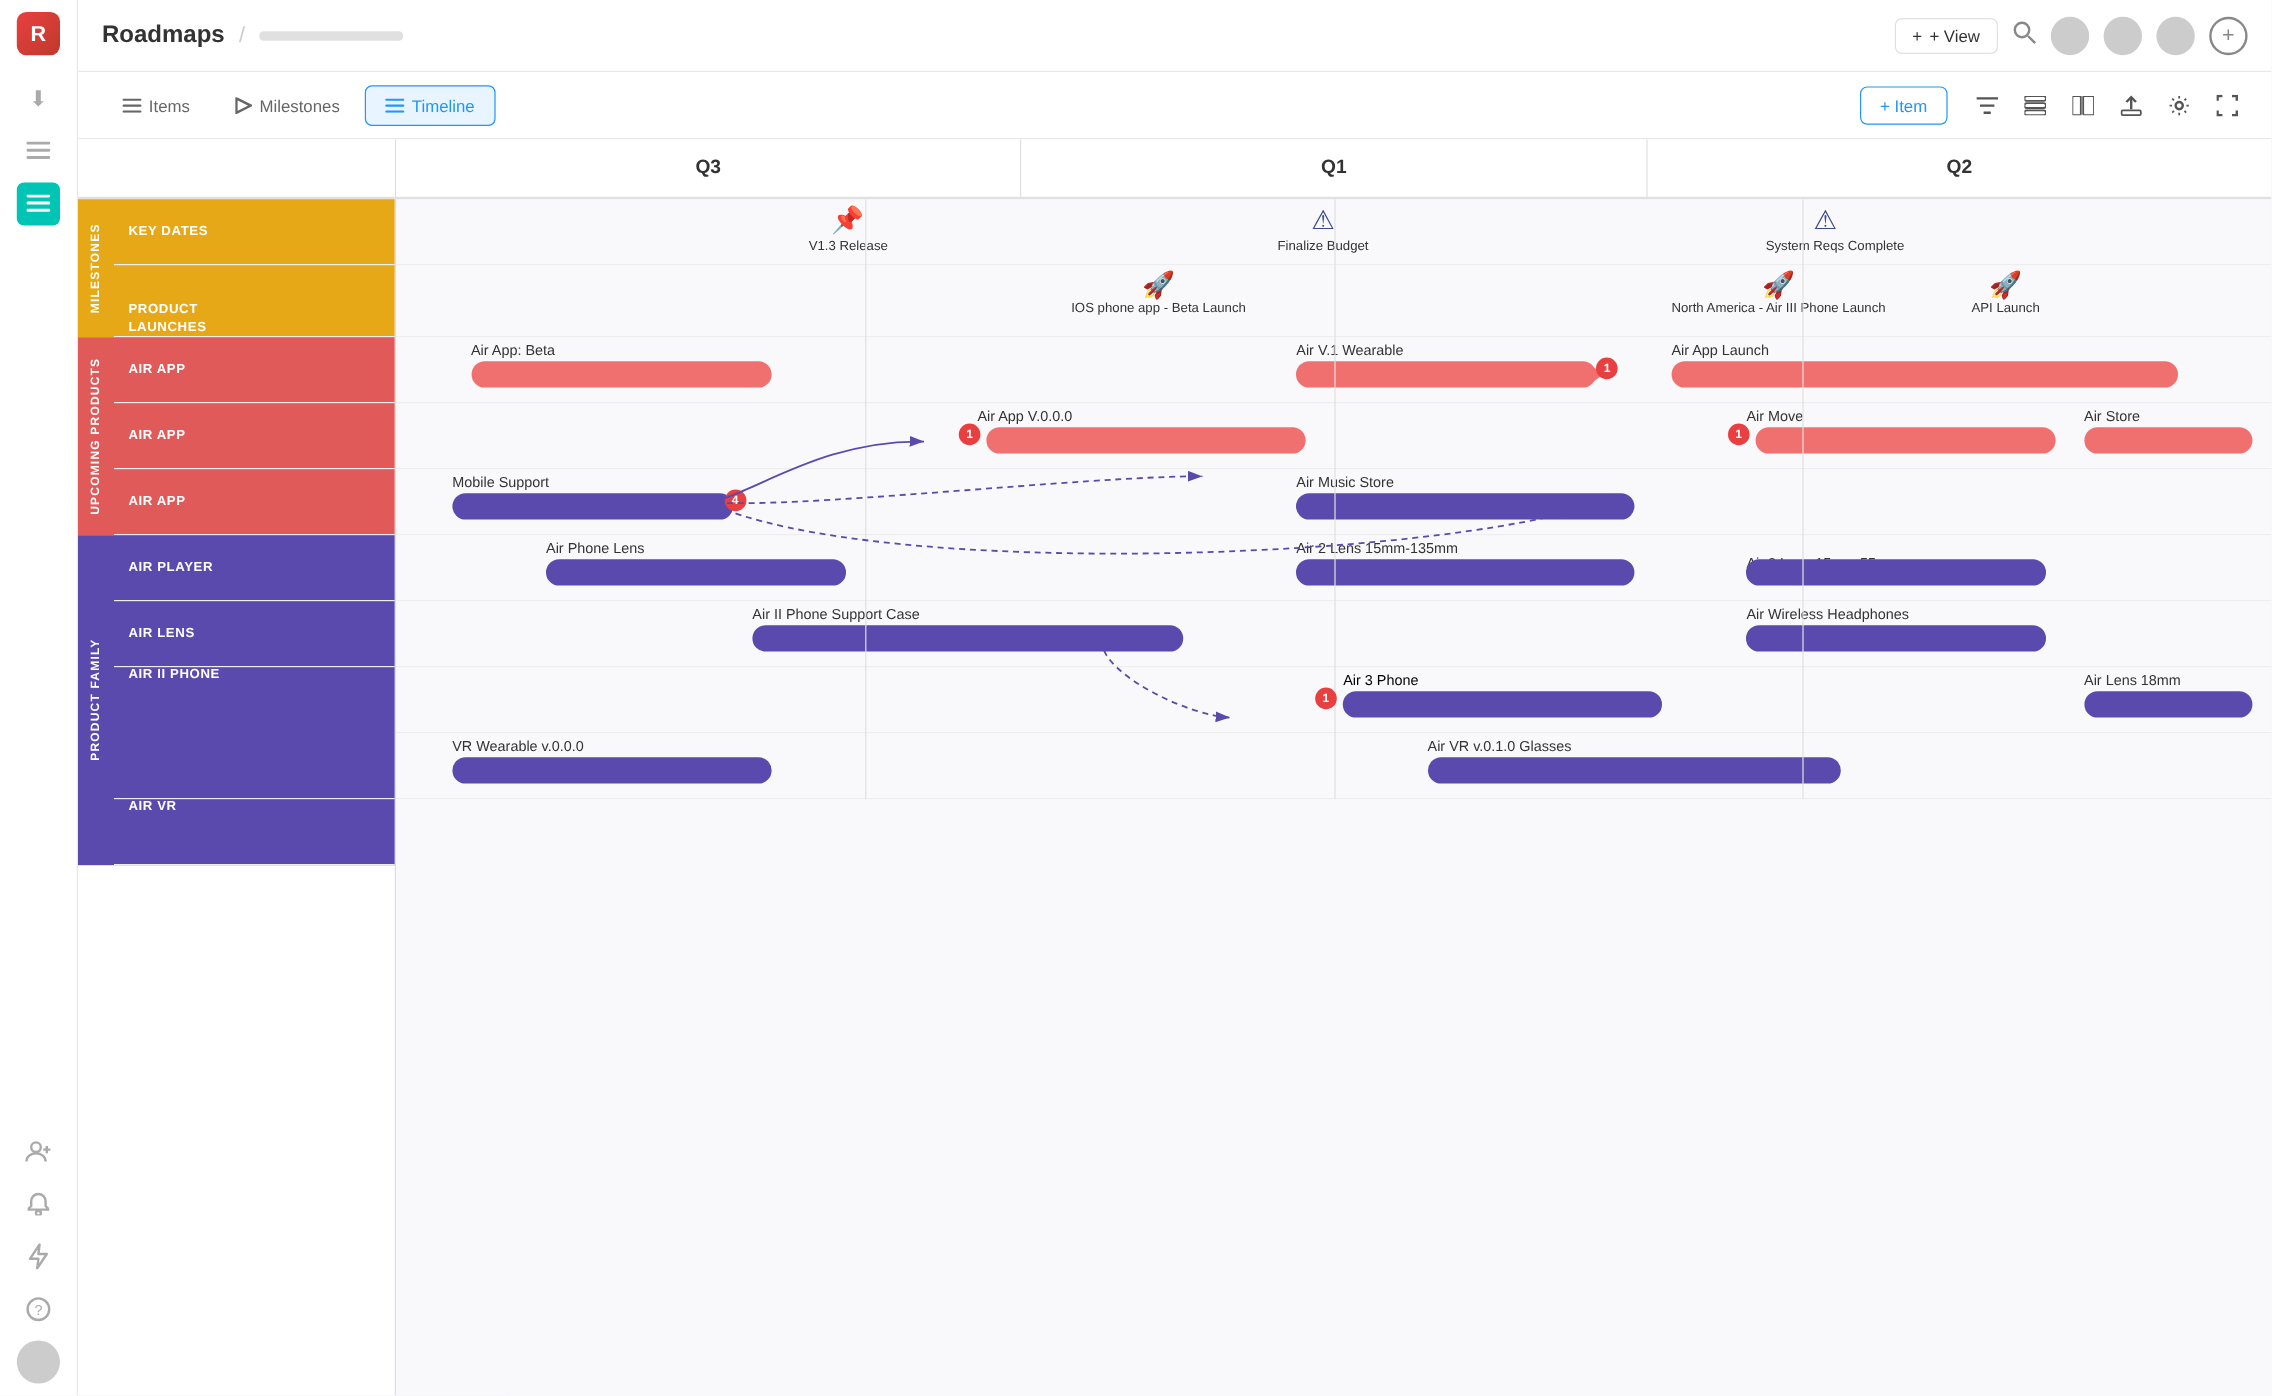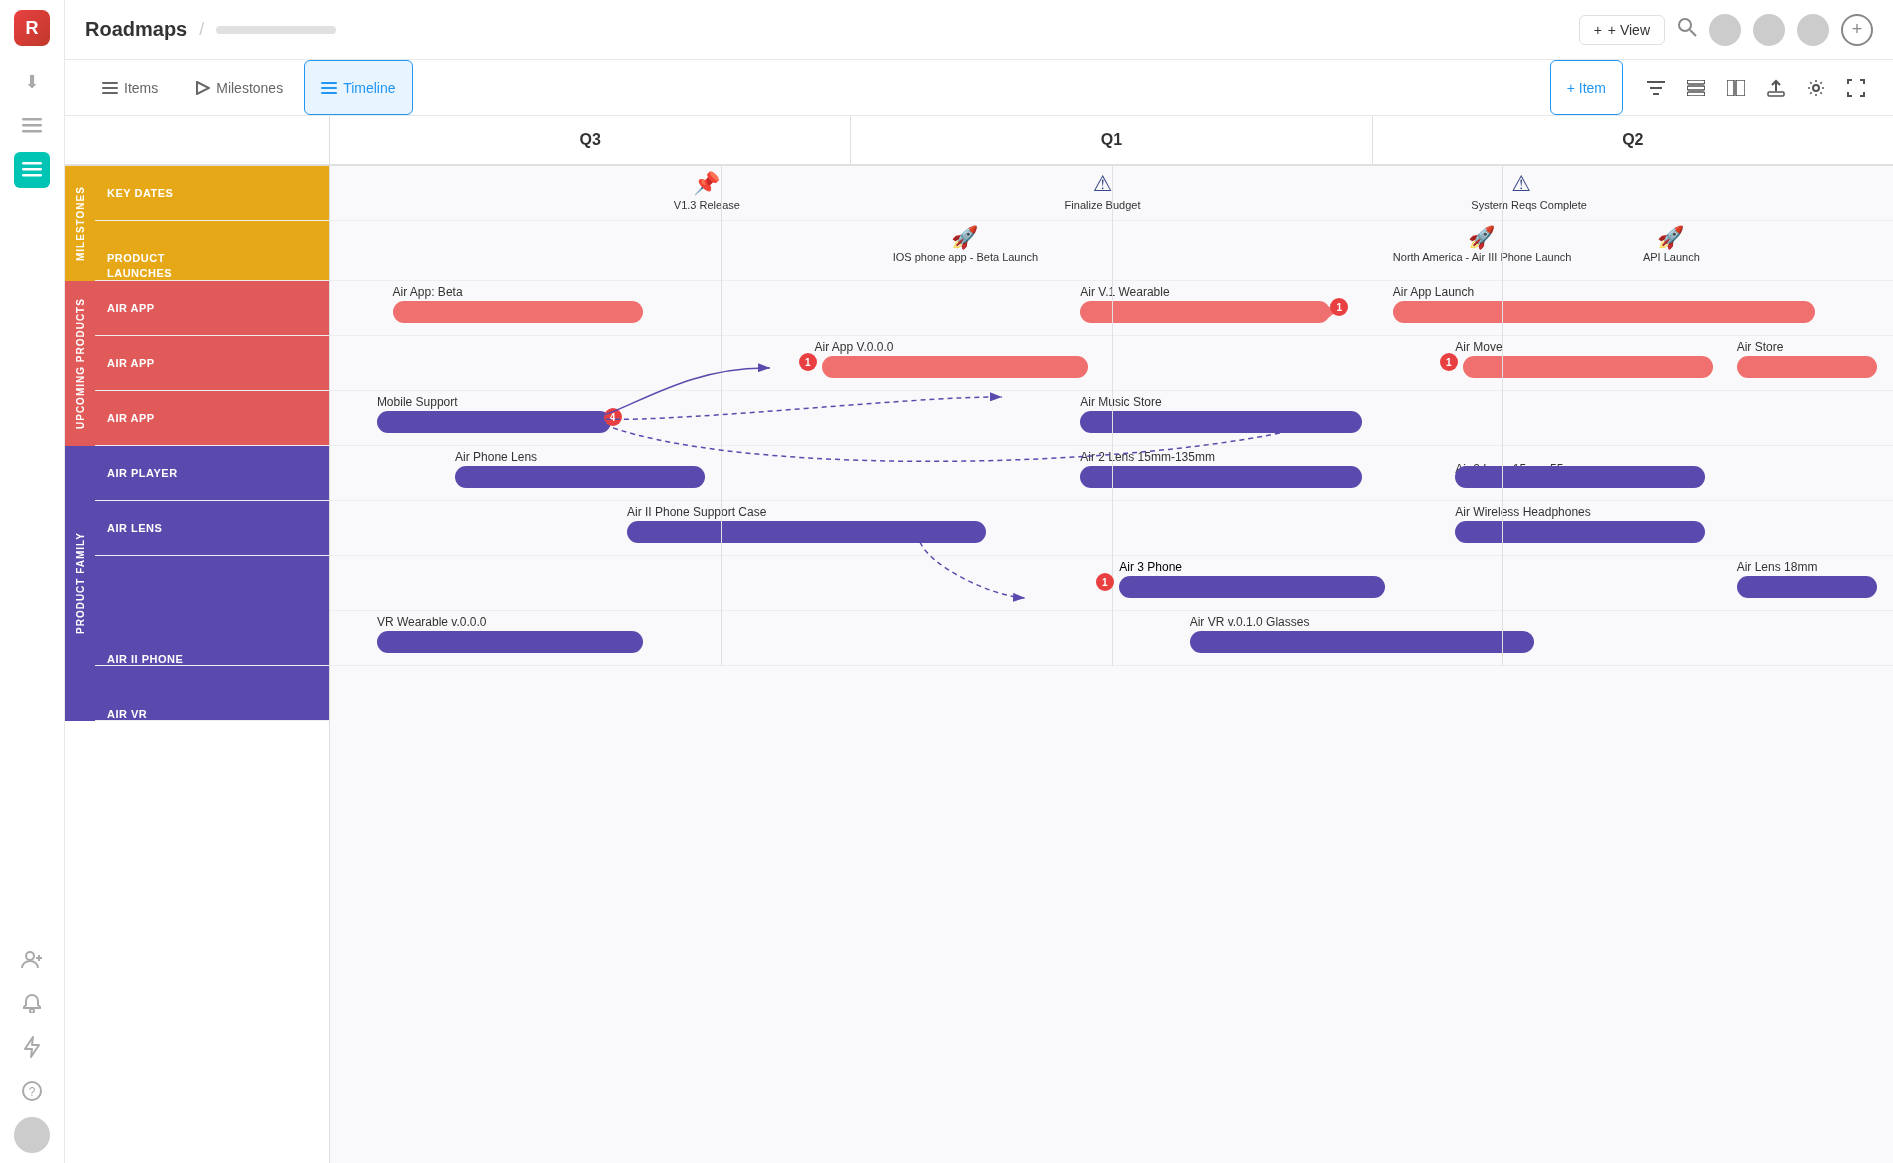--- a/index.html
+++ b/index.html
@@ -103,20 +103,21 @@
       display: flex; align-items: center; justify-content: center;
       color: #888; font-size: 18px; cursor: pointer;
     }
 
     
     .tabbar {
       height: 56px;
       background: #fff;
       border-bottom: 1px solid #e8e8e8;
       display: flex;
+      align-items: center;
       padding: 0 20px;
       gap: 4px;
     }
     .tab {
       padding: 8px 16px;
       border-radius: 6px;
       cursor: pointer;
       font-size: 14px;
       color: #666;
       display: flex; align-items: center; gap: 6px;
@@ -349,24 +350,24 @@
         <div style="writing-mode:vertical-rl; transform:rotate(180deg); background:#5b4aad; color:white; font-size:10px; font-weight:700; letter-spacing:1px; padding:8px 7px; display:flex; align-items:center; justify-content:center; text-transform:uppercase; width:30px;">
           <span>PRODUCT FAMILY</span>
         </div>
         <div style="flex:1; display:flex; flex-direction:column;">
           <div style="height:55px; border-bottom:1px solid #eee; background:#5b4aad; display:flex; align-items:center;">
             <span style="padding:0 12px; font-size:11px; font-weight:700; letter-spacing:0.5px; text-transform:uppercase; color:white;">AIR PLAYER</span>
           </div>
           <div style="height:55px; border-bottom:1px solid #eee; background:#5b4aad; display:flex; align-items:center;">
             <span style="padding:0 12px; font-size:11px; font-weight:700; letter-spacing:0.5px; text-transform:uppercase; color:white;">AIR LENS</span>
           </div>
-          <div style="height:110px; border-bottom:1px solid #eee; background:#5b4aad; display:flex; align-items:flex-end;">
+          <div style="height:110px; border-bottom:1px solid #eee; background:#5b4aad; display:flex; align-items:flex-start;">
             <span style="padding:0 12px; font-size:11px; font-weight:700; letter-spacing:0.5px; text-transform:uppercase; color:white;">AIR II PHONE</span>
           </div>
-          <div style="height:55px; border-bottom:1px solid #eee; background:#5b4aad; display:flex; align-items:flex-end;">
+          <div style="height:55px; border-bottom:1px solid #eee; background:#5b4aad; display:flex; align-items:flex-start;">
             <span style="padding:0 12px; font-size:11px; font-weight:700; letter-spacing:0.5px; text-transform:uppercase; color:white;">AIR VR</span>
           </div>
         </div>
       </div>
     </div>
 
     <div style="flex:1; overflow:auto; position:relative; background:#f9f9fb;">
 
       <div style="height:50px; display:flex; background:#fff; border-bottom:2px solid #e0e0e0; position:sticky; top:0; z-index:5; min-width:1400px;">
         <div style="flex:1; border-right:1px solid #e0e0e0; display:flex; align-items:center; justify-content:center; font-weight:700; font-size:16px; color:#333;">Q3</div>

